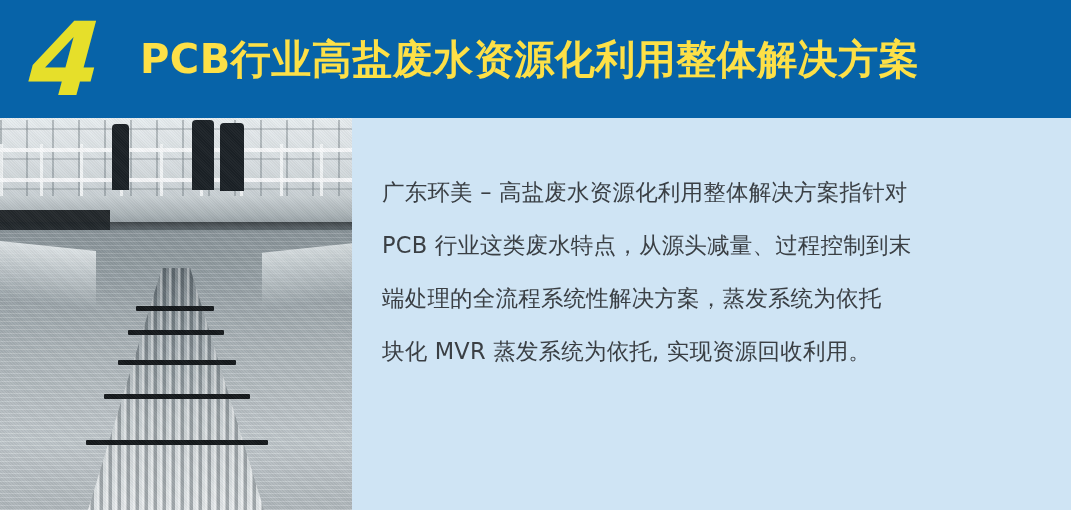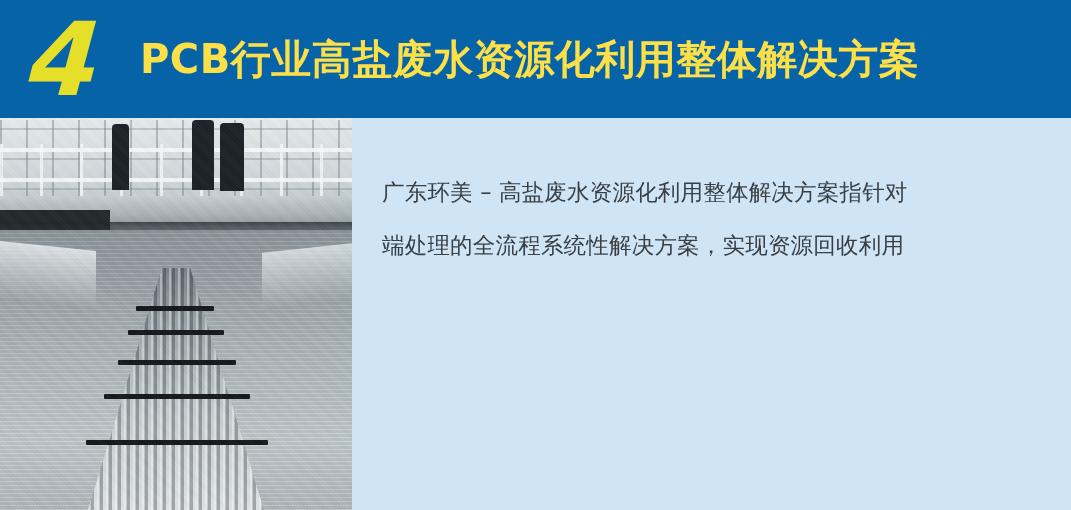--- a/index.html
+++ b/index.html
@@ -272,17 +272,19 @@
     <div class="ph-weir ph-w2"></div>
     <div class="ph-weir ph-w3"></div>
     <div class="ph-weir ph-w4"></div>
     <div class="ph-weir ph-w5"></div>
     <div class="ph-grain"></div>
   </div>
 
   <div class="panel">
     <div class="panel-text">
       <span class="ln">广东环美 – 高盐废水资源化利用整体解决方案指针对</span>
-      <span class="ln">端处理的全流程系统性解决方案，实现资源回收利用</span>
+      <span class="ln">PCB 行业这类废水特点，从源头减量、过程控制到末</span>
+      <span class="ln">端处理的全流程系统性解决方案，蒸发系统为依托</span>
+      <span class="ln">块化 MVR 蒸发系统为依托, 实现资源回收利用。</span>
     </div>
   </div>
 
 </div>
 
 </body></html>

